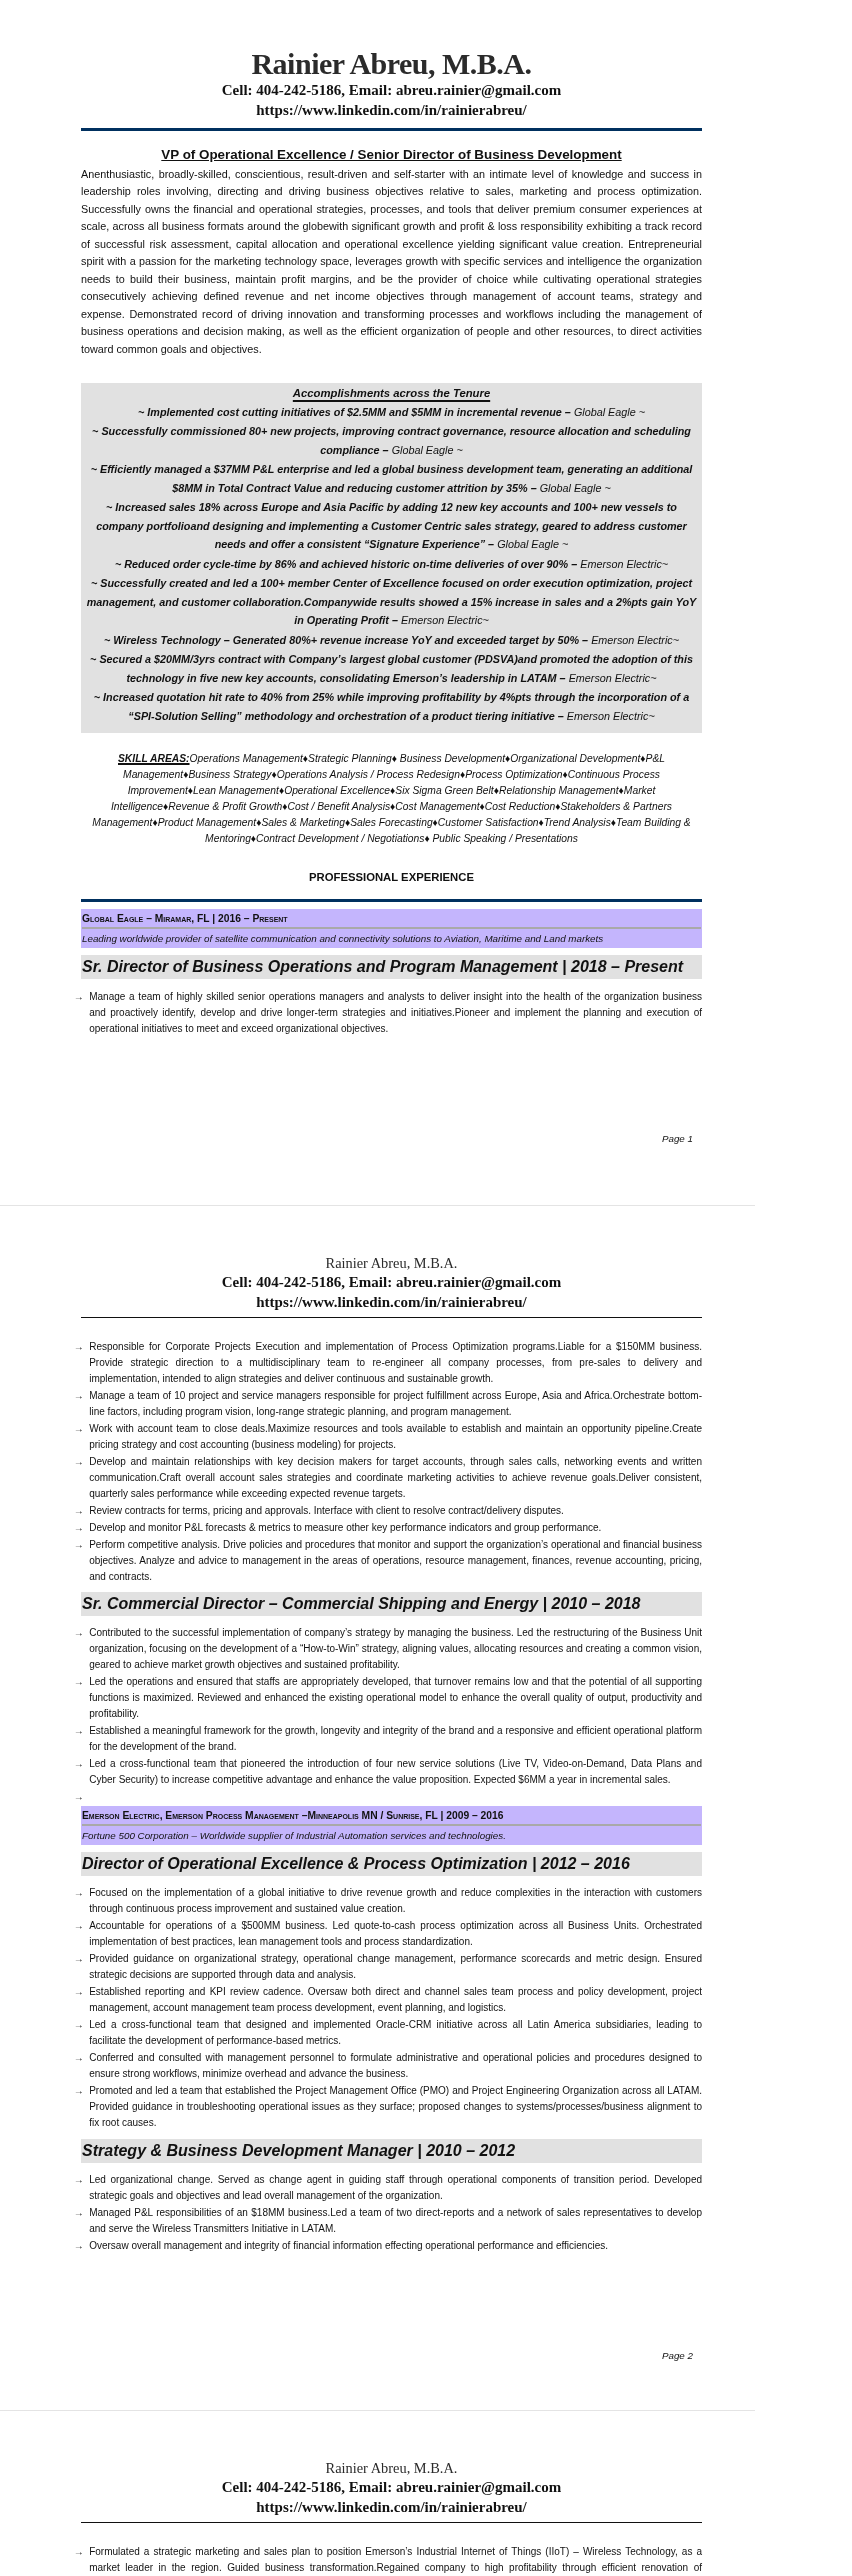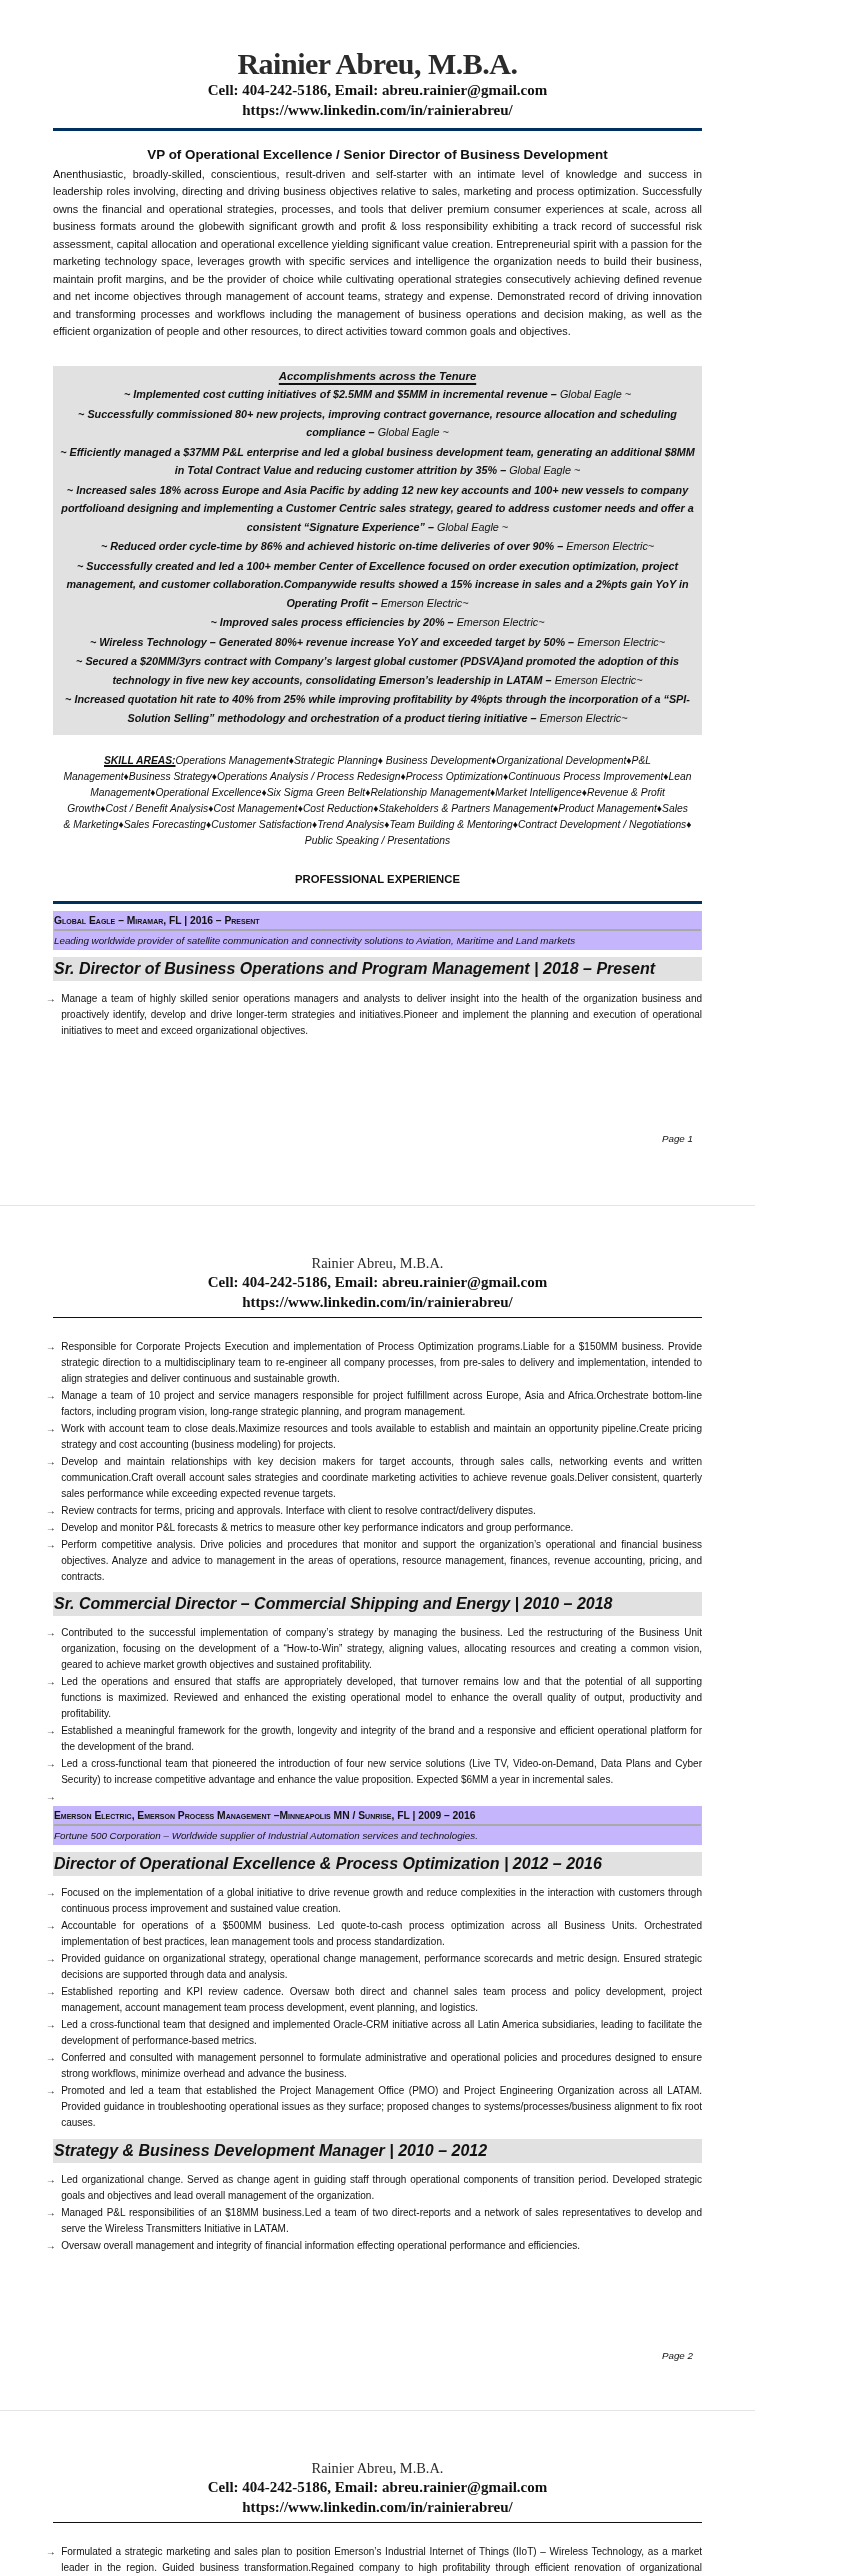--- a/index.html
+++ b/index.html
@@ -1,28 +1,28 @@
 <!DOCTYPE html>
 <html style="font-size:8.2px"><head>
 <meta charset="utf-8">
 <style>
   html, body { margin: 0; padding: 0; background: #ffffff; }
   body { width: 852px; font-family: "Liberation Sans", sans-serif; color: #111; }
-  .page { position: relative; width: 755px; height: 1205px; box-sizing: border-box; padding: 0 53px 0 53px; background: #fff; }
+  .page { position: relative; width: 755px; height: 1205px; box-sizing: border-box; padding: 0 53px 0 81px; background: #fff; }
   .page + .page { border-top: 0.5px solid #e4e4e4; }
 
   .hdr { text-align: center; font-family: "Liberation Serif", serif; font-weight: bold; }
   .name-big { font-size: 30px; letter-spacing: -0.5px; color: #2b2b2b; line-height: 1.1; padding-top: 47px; }
   .name-small { font-size: 14.4px; color: #2b2b2b; padding-top: 49px; font-weight: normal; }
   .contact { font-size: 15px; line-height: 1.35; }
   .contact-small { font-size: 15px; line-height: 1.35; }
   .rule-blue { height: 3.6px; background: #00305f; margin-top: 7.2px; }
   .rule-black { height: 1.5px; background: #111; margin-top: 4.1px; }
 
-  .headline { text-align: center; font-weight: bold; font-size: 13.4px; margin-top: 15.5px; }
+  .headline { text-align: center; font-weight: bold; font-size: 13.4px; margin-top: 15.5px; text-decoration: underline; }
   .summary { font-size: 10.8px; line-height: 17.5px; text-align: justify; margin-top: 4.1px; }
 
   .acc-box { background: #e1e1e1; margin-top: 25px; padding: 4.1px 5.2px 7.2px 5.2px; text-align: center; }
   .acc-title { font-weight: bold; font-style: italic; font-size: 11.3px; text-decoration: underline; text-decoration-thickness: 1.5px; text-underline-offset: 2.6px; margin-bottom: 3.1px; }
   .acc-item { font-weight: bold; font-style: italic; font-size: 10.8px; line-height: 18.5px; margin: 1px 0; }
   .acc-item .co { font-weight: normal; }
 
   .skills { text-align: center; font-style: italic; font-size: 10.3px; line-height: 16px; margin: 17.5px 10.3px 0 10.3px; }
   .skills .lab { font-weight: bold; text-decoration: underline; text-decoration-thickness: 1.5px; }
 
@@ -57,21 +57,20 @@
 
   <div class="acc-box">
     <div class="acc-title">Accomplishments across the Tenure</div>
     <div id="acc-list">
         <div class="acc-item"><span>~ Implemented cost cutting initiatives of $2.5MM and $5MM in incremental revenue – </span><span class="co">Global Eagle ~</span></div>
         <div class="acc-item"><span>~ Successfully commissioned 80+ new projects, improving contract governance, resource allocation and scheduling compliance – </span><span class="co">Global Eagle ~</span></div>
         <div class="acc-item"><span>~ Efficiently managed a $37MM P&amp;L enterprise and led a global business development team, generating an additional $8MM in Total Contract Value and reducing customer attrition by 35% – </span><span class="co">Global Eagle ~</span></div>
         <div class="acc-item"><span>~ Increased sales 18% across Europe and Asia Pacific by adding 12 new key accounts and 100+ new vessels to company portfolioand designing and implementing a Customer Centric sales strategy, geared to address customer needs and offer a consistent “Signature Experience” – </span><span class="co">Global Eagle ~</span></div>
         <div class="acc-item"><span>~ Reduced order cycle-time by 86% and achieved historic on-time deliveries of over 90% – </span><span class="co">Emerson Electric~</span></div>
         <div class="acc-item"><span>~ Successfully created and led a 100+ member Center of Excellence focused on order execution optimization, project management, and customer collaboration.Companywide results showed a 15% increase in sales and a 2%pts gain YoY in Operating Profit – </span><span class="co">Emerson Electric~</span></div>
-        <div class="acc-item"><span>~ Improved sales process efficiencies by 20% – </span><span class="co">Emerson Electric~</span></div>
         <div class="acc-item"><span>~ Wireless Technology – Generated 80%+ revenue increase YoY and exceeded target by 50% – </span><span class="co">Emerson Electric~</span></div>
         <div class="acc-item"><span>~ Secured a $20MM/3yrs contract with Company’s largest global customer (PDSVA)and promoted the adoption of this technology in five new key accounts, consolidating Emerson’s leadership in LATAM – </span><span class="co">Emerson Electric~</span></div>
         <div class="acc-item"><span>~ Increased quotation hit rate to 40% from 25% while improving profitability by 4%pts through the incorporation of a “SPI-Solution Selling” methodology and orchestration of a product tiering initiative – </span><span class="co">Emerson Electric~</span></div>
       </div>
   </div>
 
   <div class="skills">
     <span class="lab">SKILL AREAS:</span><span>Operations Management♦Strategic Planning♦ Business Development♦Organizational Development♦P&amp;L Management♦Business Strategy♦Operations Analysis / Process Redesign♦Process Optimization♦Continuous Process Improvement♦Lean Management♦Operational Excellence♦Six Sigma Green Belt♦Relationship Management♦Market Intelligence♦Revenue &amp; Profit Growth♦Cost / Benefit Analysis♦Cost Management♦Cost Reduction♦Stakeholders &amp; Partners Management♦Product Management♦Sales &amp; Marketing♦Sales Forecasting♦Customer Satisfaction♦Trend Analysis♦Team Building &amp; Mentoring♦Contract Development / Negotiations♦ Public Speaking / Presentations</span>
   </div>
 

